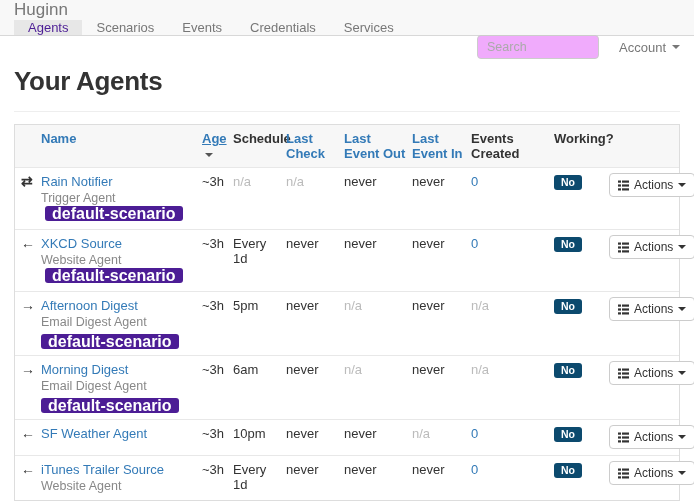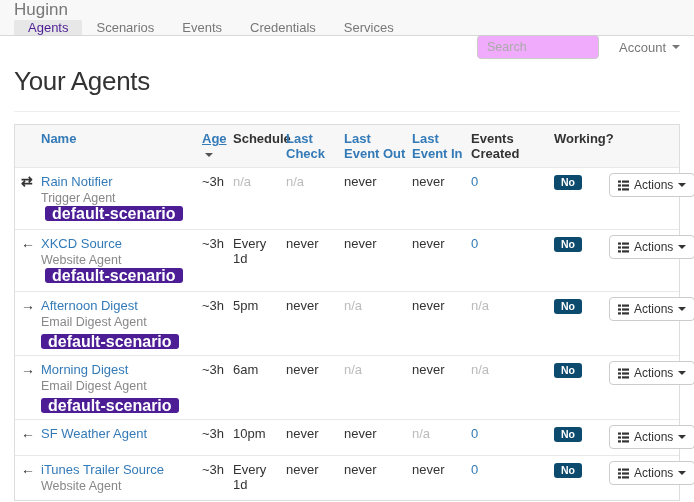--- a/index.html
+++ b/index.html
@@ -23,21 +23,21 @@
     width:122px; height:24px; border:1px solid #ccc; border-radius:4px;
     padding:0 9px; font-size:12.5px; color:#555; outline:none; background:#f0abfc;
     font-family:"Liberation Sans", sans-serif;
   }
   .search-input::placeholder { color:#aaa; }
   .account { display:flex; align-items:center; gap:6px; font-size:13px; color:#777; margin-left:20px; cursor:pointer; }
   .caret-down { width:0; height:0; border-left:4px solid transparent; border-right:4px solid transparent; border-top:4px solid #777; display:inline-block; }
 
   
   .container { padding:0 14px; }
-  .page-title { font-size:26px; font-weight:normal; color:#333; margin:30px 0 14px; letter-spacing:-0.3px; }
+  .page-title { font-size:26px; font-weight:bold; color:#333; margin:30px 0 14px; letter-spacing:-0.3px; }
   .title-rule { border:none; border-top:1px solid #eee; margin:0 0 12px; }
 
   
   .agents-table { border:1px solid #ddd; }
   .tr {
     display:grid;
     grid-template-columns:26px 161px 31px 53px 58px 68px 59px 83px 55px 1fr;
     border-top:1px solid #e8e8e8;
   }
   .tr.thead { border-top:none; background:#f7f7f7; }

